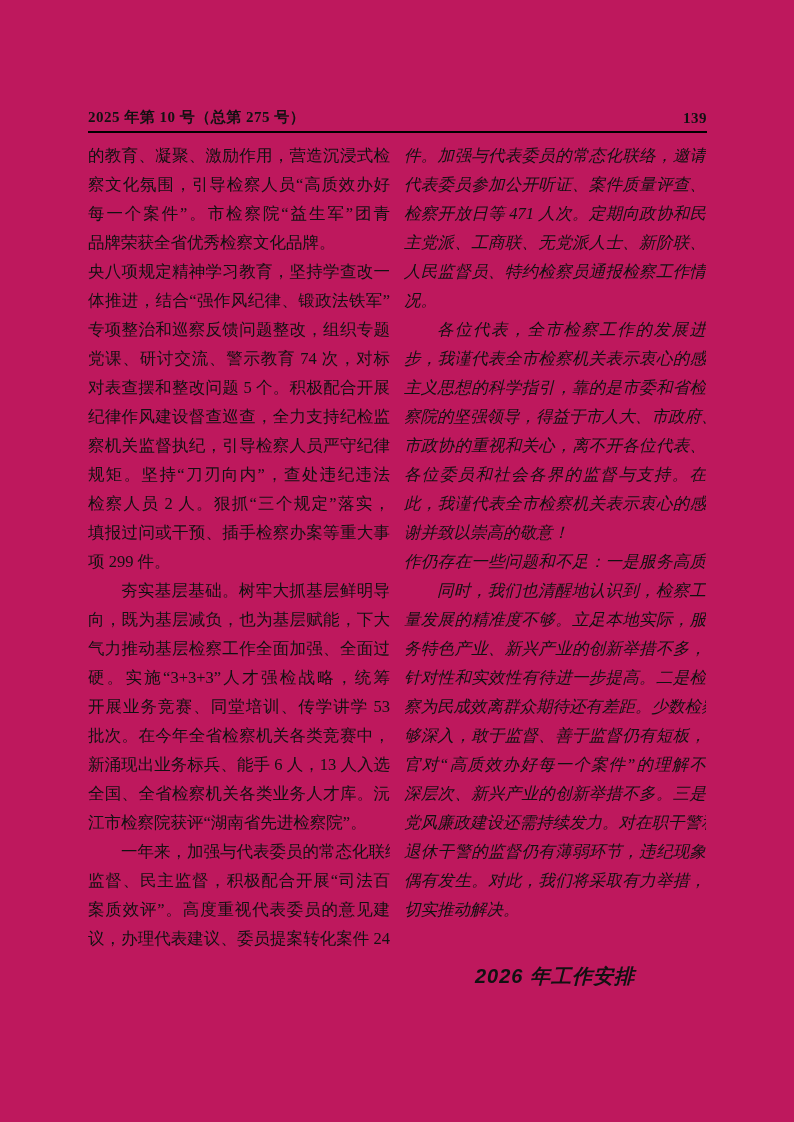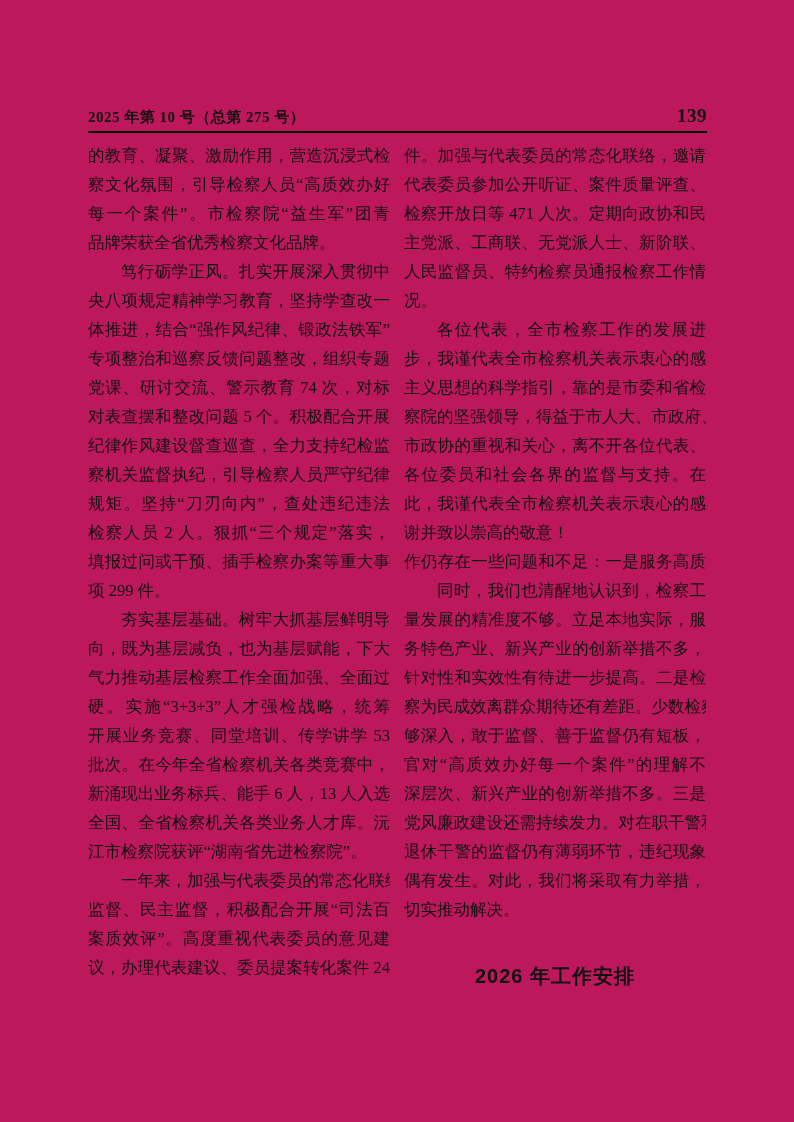--- a/index.html
+++ b/index.html
@@ -22,28 +22,28 @@
     height: 30px;
     display: flex;
     justify-content: space-between;
     align-items: flex-end;
     padding-bottom: 4px;
     border-bottom: 2.5px solid #000000;
     font-weight: bold;
     font-size: 15px;
     letter-spacing: 0.5px;
   }
-  .masthead .page-number { font-size: 19px; }
+  .masthead .page-number { font-size: 15px; }
   .column {
     position: absolute;
     top: 141px;
     width: 302px;
   }
   .column-left  { left: 88px; }
-  .column-right { left: 404px; }
+  .column-right { left: 404px; font-style: italic; }
   .line {
     height: 29px;
     line-height: 29px;
     font-size: 16.5px;
     white-space: nowrap;
     overflow: hidden;
     text-align: justify;
     text-align-last: justify;
     text-justify: inter-character;
   }
@@ -70,21 +70,20 @@
   <div class="masthead">
     <span class="issue-label">2025 年第 10 号（总第 275 号）</span>
     <span class="page-number">139</span>
   </div>
 
   <div class="column column-left">
       <div class="line">的教育、凝聚、激励作用，营造沉浸式检</div>
       <div class="line">察文化氛围，引导检察人员“高质效办好</div>
       <div class="line">每一个案件”。市检察院“益生军”团青</div>
       <div class="line para-end">品牌荣获全省优秀检察文化品牌。</div>
-      <div class="line indent">笃行砺学正风。扎实开展深入贯彻中</div>
       <div class="line">央八项规定精神学习教育，坚持学查改一</div>
       <div class="line">体推进，结合“强作风纪律、锻政法铁军”</div>
       <div class="line">专项整治和巡察反馈问题整改，组织专题</div>
       <div class="line">党课、研讨交流、警示教育 74 次，对标</div>
       <div class="line">对表查摆和整改问题 5 个。积极配合开展</div>
       <div class="line">纪律作风建设督查巡查，全力支持纪检监</div>
       <div class="line">察机关监督执纪，引导检察人员严守纪律</div>
       <div class="line">规矩。坚持“刀刃向内”，查处违纪违法</div>
       <div class="line">检察人员 2 人。狠抓“三个规定”落实，</div>
       <div class="line">填报过问或干预、插手检察办案等重大事</div>

